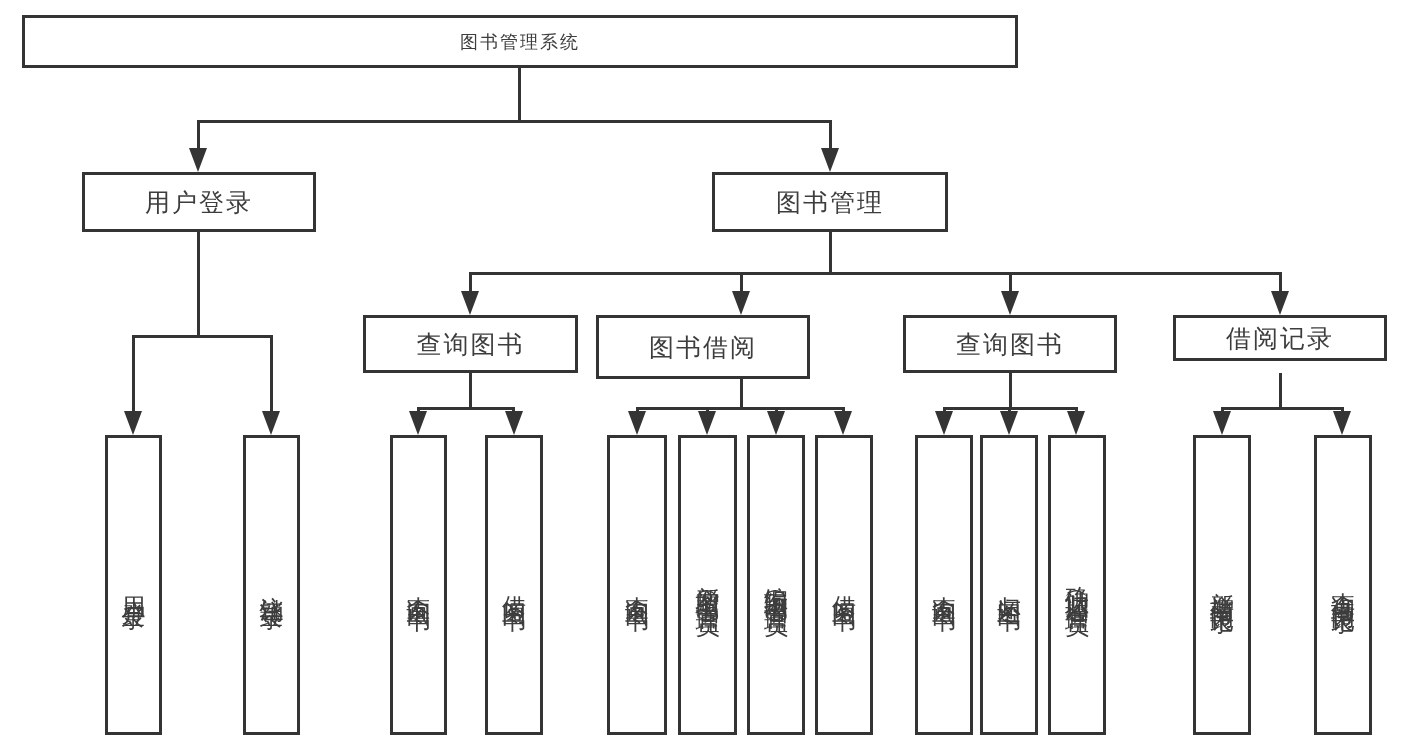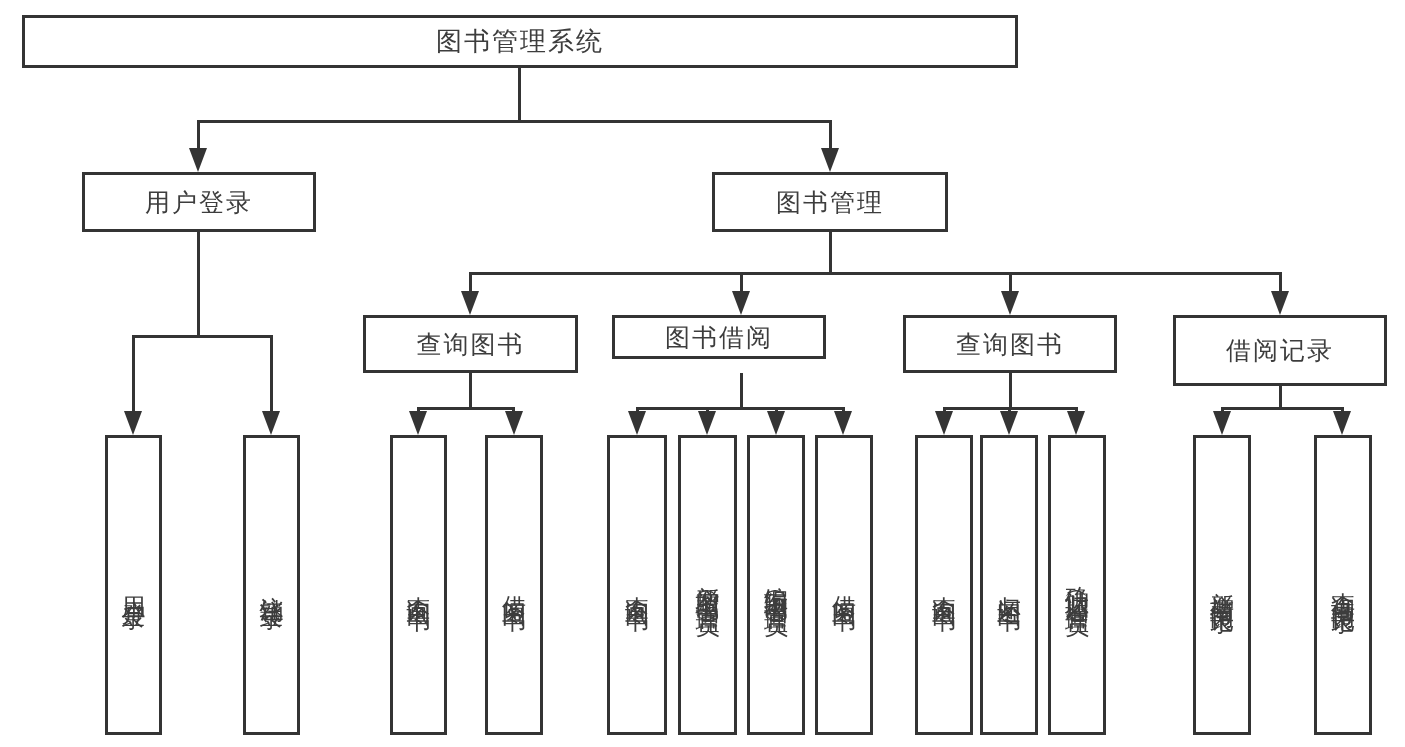--- a/index.html
+++ b/index.html
@@ -14,21 +14,21 @@
     position:absolute;
     box-sizing:border-box;
     border:3px solid #343434;
     background:#ffffff;
     display:flex;
     align-items:center;
     justify-content:center;
     color:#3d3d3d;
   }
   .hbox{font-size:25px;letter-spacing:2px;white-space:nowrap;}
-  .root-box{font-size:26px;}
+  .root-box{font-size:18px;}
   .vbox{top:435px;height:300px;}
   .vtext{
     writing-mode:vertical-rl;
     text-orientation:mixed;
     font-size:24px;
     letter-spacing:4px;
     line-height:1;
   }
   .line{position:absolute;background:#343434;}
   .arrow{
@@ -117,27 +117,27 @@
   <div class="box hbox" style="left:82px;top:172px;width:234px;height:60px">
     <span>用户登录</span>
   </div>
   <div class="box hbox" style="left:712px;top:172px;width:236px;height:60px">
     <span>图书管理</span>
   </div>
 
   <div class="box hbox" style="left:363px;top:315px;width:215px;height:58px">
     <span>查询图书</span>
   </div>
-  <div class="box hbox" style="left:612px;top:315px;width:214px;height:44px">
+  <div class="box hbox" style="left:596px;top:315px;width:214px;height:64px">
     <span>图书借阅</span>
   </div>
   <div class="box hbox" style="left:903px;top:315px;width:214px;height:58px">
     <span>查询图书</span>
   </div>
-  <div class="box hbox" style="left:1173px;top:315px;width:214px;height:71px">
+  <div class="box hbox" style="left:1173px;top:315px;width:214px;height:46px">
     <span>借阅记录</span>
   </div>
 
   <div class="box vbox" style="left:105px;width:57px">
     <span class="vtext">用户登录</span>
   </div>
   <div class="box vbox" style="left:243px;width:57px">
     <span class="vtext">注销登录</span>
   </div>
 

